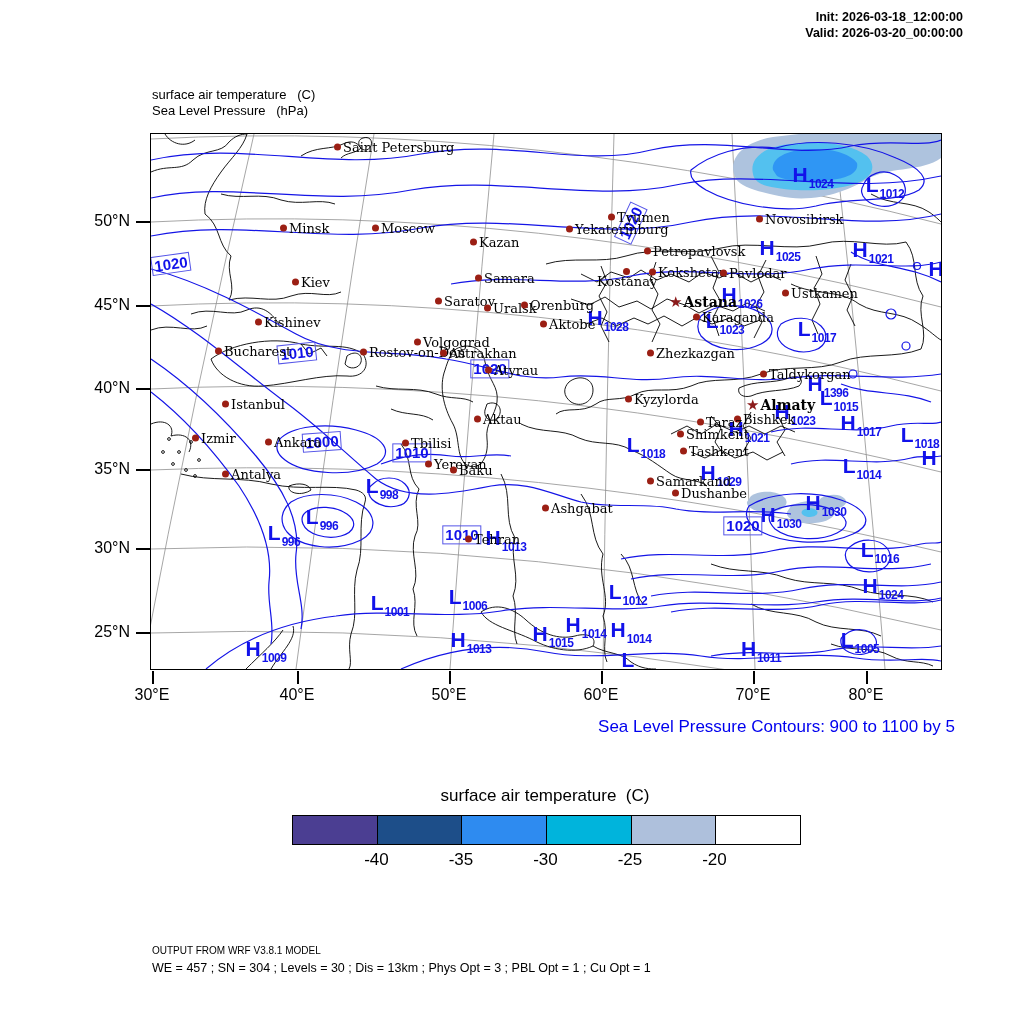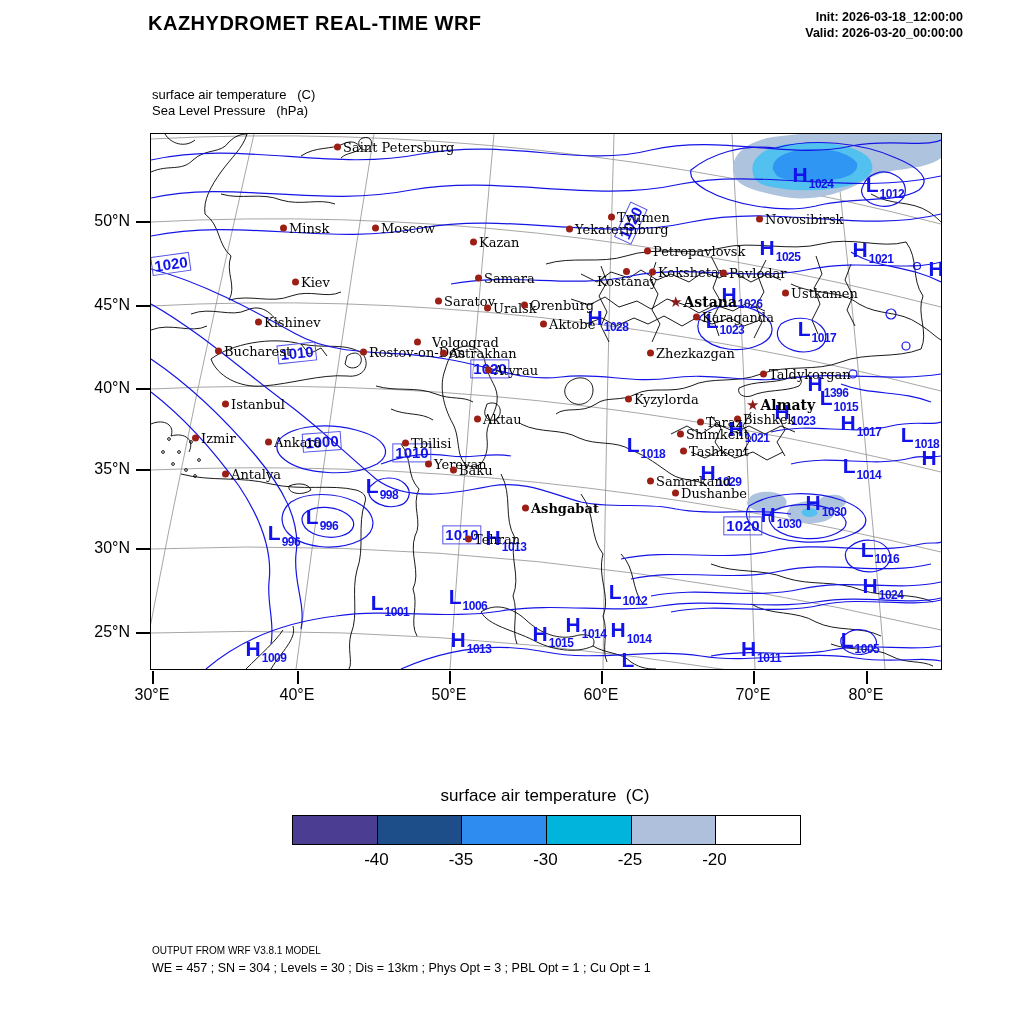--- a/index.html
+++ b/index.html
@@ -34,21 +34,20 @@
   #colorbar .seg:last-child{border-right:none;}
   .cbar-tick{top:850px;font-size:17px;transform:translateX(-50%);}
   #footer-1{left:152px;top:945px;font-size:10px;}
   #footer-2{left:152px;top:961px;font-size:12.5px;}
 </style>
 </head>
 <body>
 
 <div id="page-root">
 
-  <div id="main-title" class="abs">KAZHYDROMET REAL-TIME WRF</div>
   <div id="init-time" class="abs">Init: 2026-03-18_12:00:00</div>
   <div id="valid-time" class="abs">Valid: 2026-03-20_00:00:00</div>
 
   <div class="abs field-label" style="top:87px">surface air temperature   (C)</div>
   <div class="abs field-label" style="top:103px">Sea Level Pressure   (hPa)</div>
 
   <div id="map-frame" class="abs">
     <svg width="790" height="535" viewBox="0 0 790 535">
 
       <g stroke="#8f8f8f" stroke-width="0.8" fill="none">
@@ -316,21 +315,21 @@
           <span class="cname">Aktobe</span>
         </div>
         <div class="city abs" style="left: 64px; top: 217px;">
           <span class="dot"></span>
           <span class="cname">Bucharest</span>
         </div>
         <div class="city abs" style="left: 209px; top: 218px;">
           <span class="dot"></span>
           <span class="cname">Rostov-on-Don</span>
         </div>
-        <div class="city abs" style="left: 263px; top: 208px; gap: 9px;">
+        <div class="city abs" style="left: 263px; top: 208px;">
           <span class="dot"></span>
           <span class="cname">Volgograd</span>
         </div>
         <div class="city abs" style="left: 289px; top: 219px;">
           <span class="dot"></span>
           <span class="cname">Astrakhan</span>
         </div>
         <div class="city abs" style="left: 334px; top: 236px;">
           <span class="dot"></span>
           <span class="cname">Atyrau</span>
@@ -400,21 +399,21 @@
           <span class="cname">Antalya</span>
         </div>
         <div class="city abs" style="left: 496px; top: 347px;">
           <span class="dot"></span>
           <span class="cname">Samarkand</span>
         </div>
         <div class="city abs" style="left: 521px; top: 359px;">
           <span class="dot"></span>
           <span class="cname">Dushanbe</span>
         </div>
-        <div class="city abs" style="left: 371px; top: 374px; font-weight: bold;">
+        <div class="city abs" style="left: 391px; top: 374px;">
           <span class="dot"></span>
           <span class="cname">Ashgabat</span>
         </div>
         <div class="city abs" style="left: 314px; top: 405px;">
           <span class="dot"></span>
           <span class="cname">Tehran</span>
         </div>
       </div>
   </div>
 
@@ -440,20 +439,21 @@
       <div class="lon-tick-line abs" style="left: 449px; top: 671px;"></div>
       <div class="lon-tick-label abs" style="left: 449px; top: 686px;">50°E</div>
       <div class="lon-tick-line abs" style="left: 601px; top: 671px;"></div>
       <div class="lon-tick-label abs" style="left: 601px; top: 686px;">60°E</div>
       <div class="lon-tick-line abs" style="left: 753px; top: 671px;"></div>
       <div class="lon-tick-label abs" style="left: 753px; top: 686px;">70°E</div>
       <div class="lon-tick-line abs" style="left: 866px; top: 671px;"></div>
       <div class="lon-tick-label abs" style="left: 866px; top: 686px;">80°E</div>
     </div>
 
+  <div id="slp-caption" class="abs">Sea Level Pressure Contours: 900 to 1100 by 5</div>
 
   <div id="cbar-title" class="abs">surface air temperature  (C)</div>
   <div id="colorbar" class="abs">
       <div class="seg" style="background: rgb(75, 62, 146);"></div>
       <div class="seg" style="background: rgb(29, 78, 137);"></div>
       <div class="seg" style="background: rgb(46, 139, 240);"></div>
       <div class="seg" style="background: rgb(0, 180, 220);"></div>
       <div class="seg" style="background: rgb(174, 192, 220);"></div>
       <div class="seg" style="background: rgb(255, 255, 255);"></div>
     </div>

